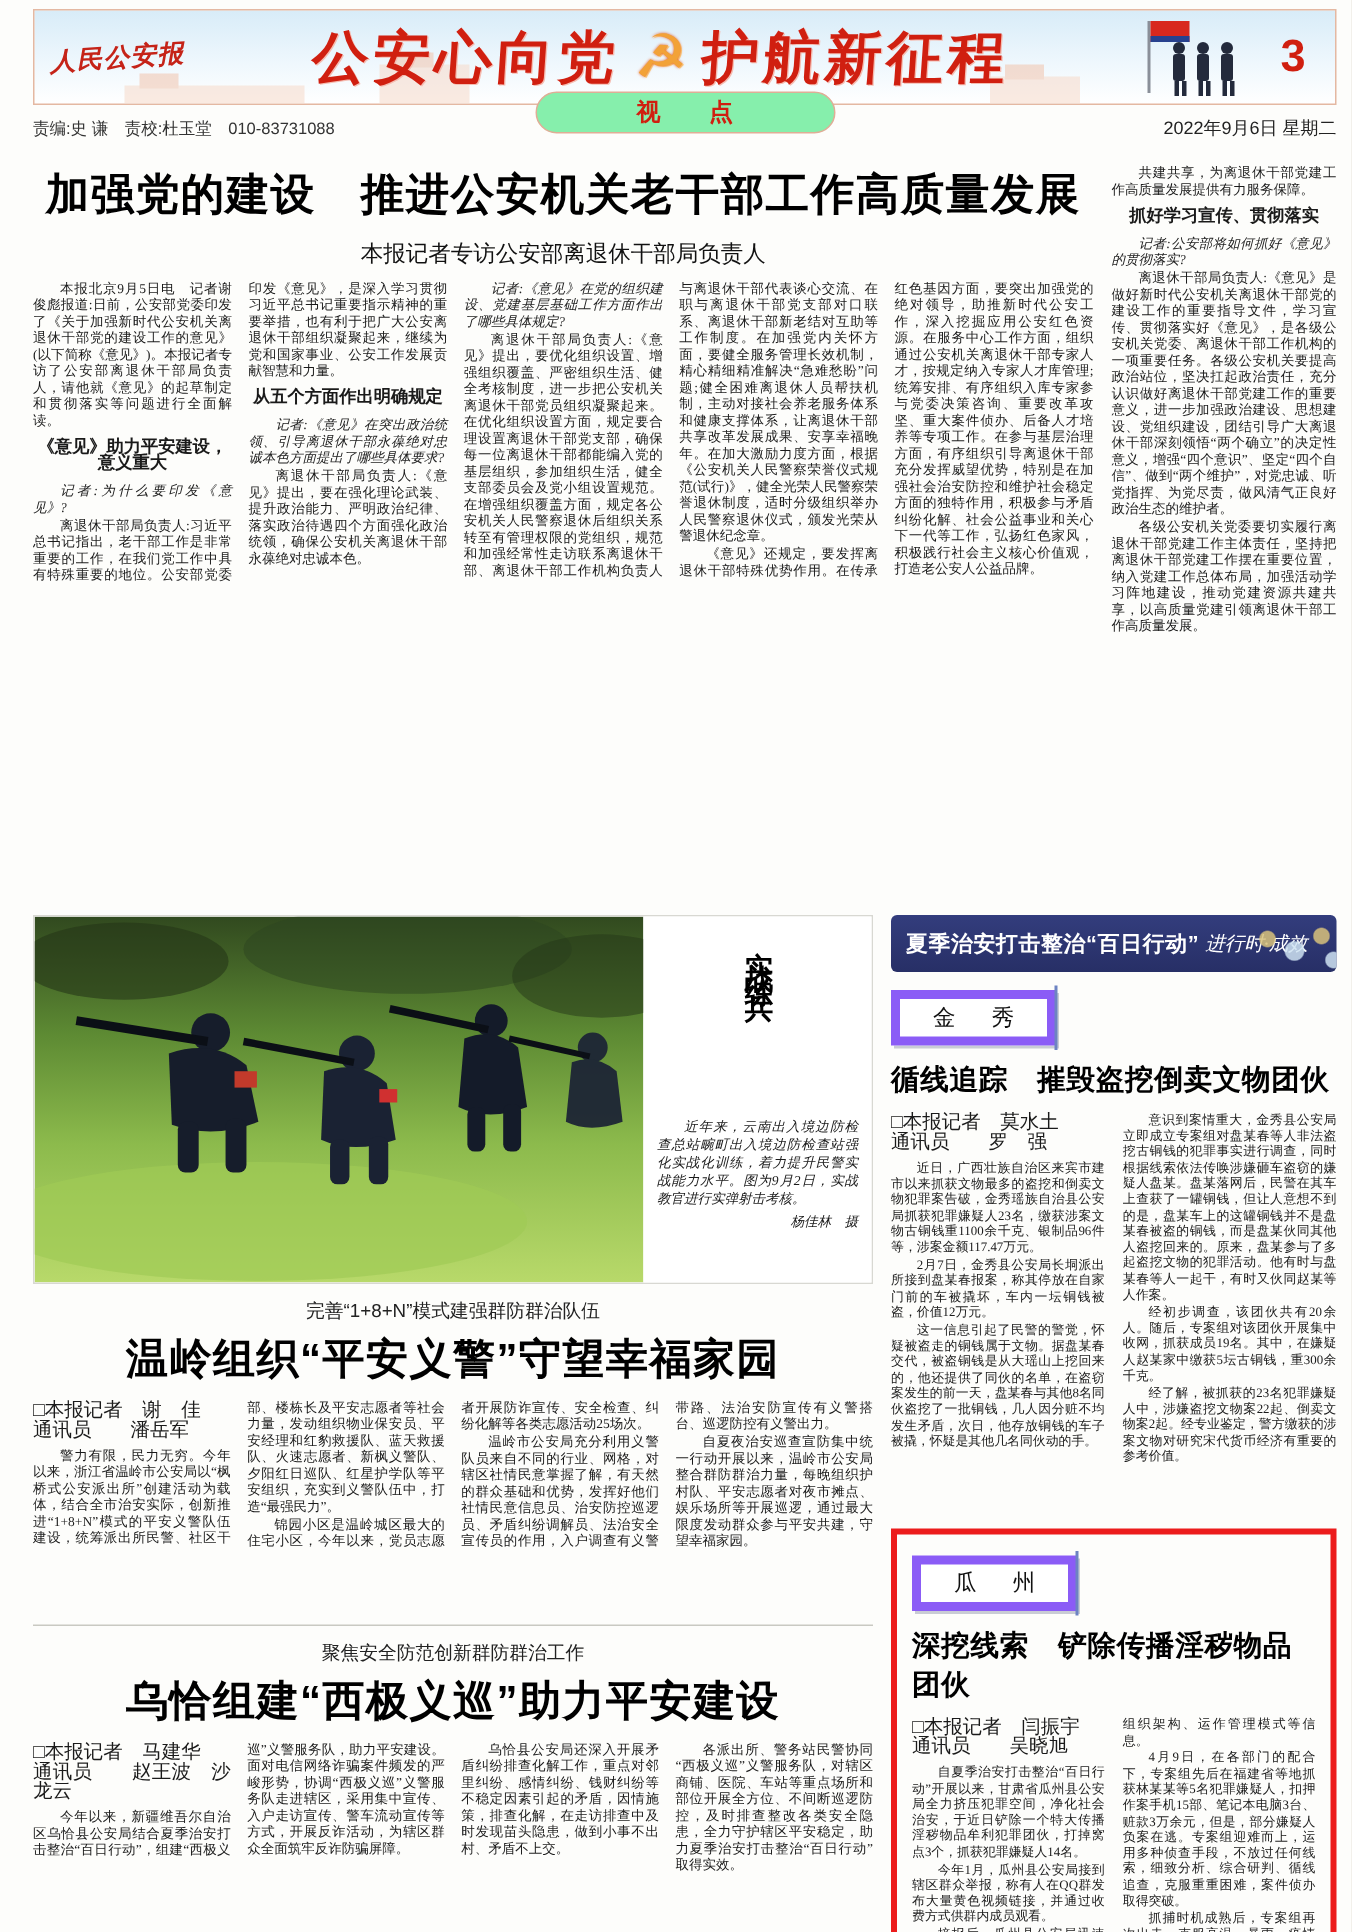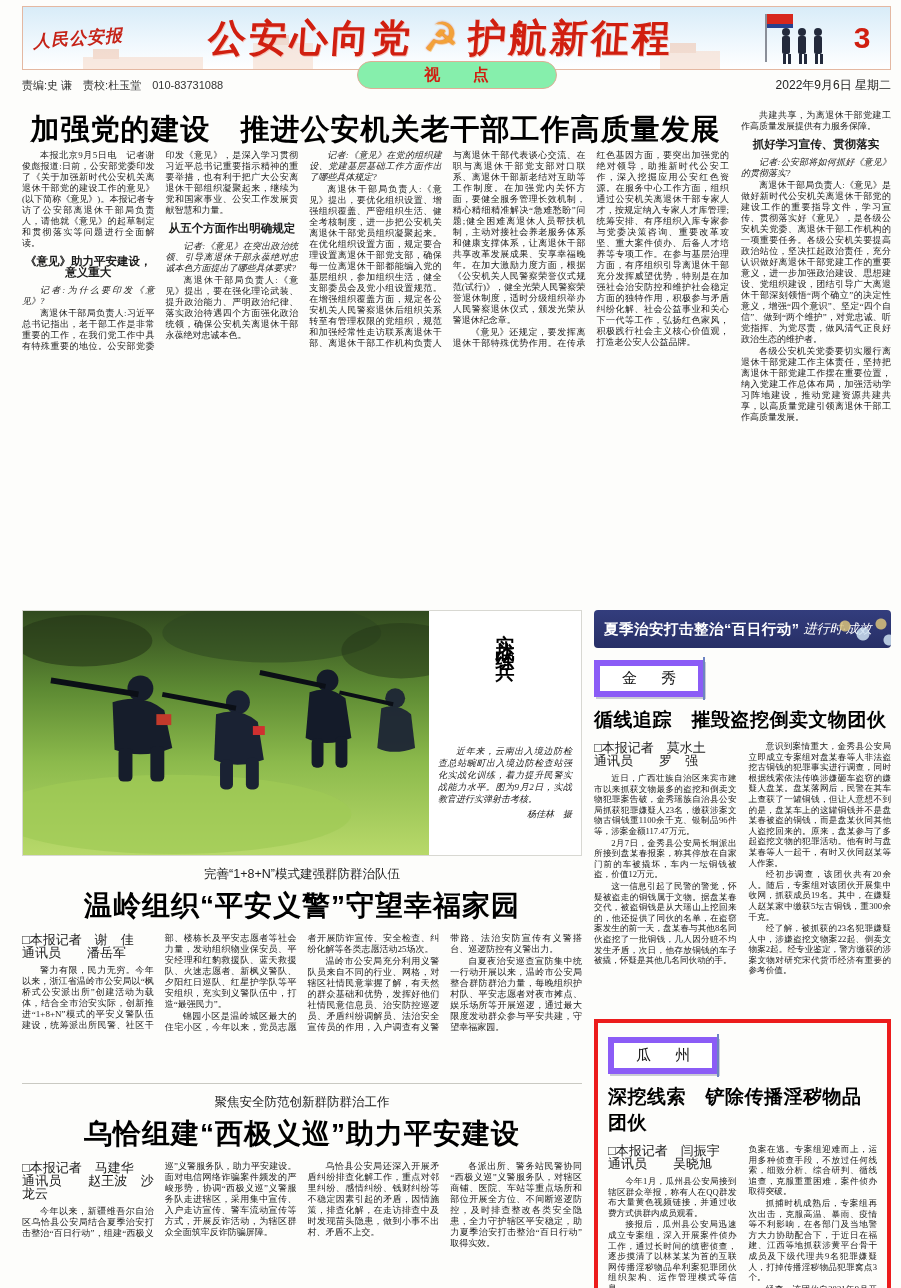--- a/index.html
+++ b/index.html
@@ -145,20 +145,21 @@
 
   <div class="subrow">
     <span class="credits">责编:史 谦　责校:杜玉堂　010-83731088</span>
     <span class="viewpoint">视 点</span>
     <span class="edition-date">2022年9月6日 星期二</span>
   </div>
 
   <div class="main-article">
     <div class="main-left">
       <div class="main-headline">加强党的建设　推进公安机关老干部工作高质量发展</div>
+      <div class="main-subhead">本报记者专访公安部离退休干部局负责人</div>
       <div class="main-cols">
         <p class="news-p">本报北京9月5日电　记者谢俊彪报道:日前，公安部党委印发了《关于加强新时代公安机关离退休干部党的建设工作的意见》(以下简称《意见》)。本报记者专访了公安部离退休干部局负责人，请他就《意见》的起草制定和贯彻落实等问题进行全面解读。</p>
         <p class="news-p col-subhead">《意见》助力平安建设，意义重大</p>
         <p class="news-p q">记者:为什么要印发《意见》?</p>
         <p class="news-p">离退休干部局负责人:习近平总书记指出，老干部工作是非常重要的工作，在我们党工作中具有特殊重要的地位。公安部党委印发《意见》，是深入学习贯彻习近平总书记重要指示精神的重要举措，也有利于把广大公安离退休干部组织凝聚起来，继续为党和国家事业、公安工作发展贡献智慧和力量。</p>
         <p class="news-p col-subhead">从五个方面作出明确规定</p>
         <p class="news-p q">记者:《意见》在突出政治统领、引导离退休干部永葆绝对忠诚本色方面提出了哪些具体要求?</p>
         <p class="news-p">离退休干部局负责人:《意见》提出，要在强化理论武装、提升政治能力、严明政治纪律、落实政治待遇四个方面强化政治统领，确保公安机关离退休干部永葆绝对忠诚本色。</p>
         <p class="news-p q">记者:《意见》在党的组织建设、党建基层基础工作方面作出了哪些具体规定?</p>
         <p class="news-p">离退休干部局负责人:《意见》提出，要优化组织设置、增强组织覆盖、严密组织生活、健全考核制度，进一步把公安机关离退休干部党员组织凝聚起来。在优化组织设置方面，规定要合理设置离退休干部党支部，确保每一位离退休干部都能编入党的基层组织，参加组织生活，健全支部委员会及党小组设置规范。在增强组织覆盖方面，规定各公安机关人民警察退休后组织关系转至有管理权限的党组织，规范和加强经常性走访联系离退休干部、离退休干部工作机构负责人与离退休干部代表谈心交流、在职与离退休干部党支部对口联系、离退休干部新老结对互助等工作制度。在加强党内关怀方面，要健全服务管理长效机制，精心精细精准解决“急难愁盼”问题;健全困难离退休人员帮扶机制，主动对接社会养老服务体系和健康支撑体系，让离退休干部共享改革发展成果、安享幸福晚年。在加大激励力度方面，根据《公安机关人民警察荣誉仪式规范(试行)》，健全光荣人民警察荣誉退休制度，适时分级组织举办人民警察退休仪式，颁发光荣从警退休纪念章。</p>
@@ -288,20 +289,21 @@
       </div>
 
       <div class="highlight-box">
         <div class="label-box">瓜 州</div>
         <div class="rail-headline">深挖线索　铲除传播淫秽物品团伙</div>
         <div class="two-cols gz-cols">
           <div class="byline">
             <div>□本报记者　闫振宇</div>
             <div>通讯员　　吴晓旭</div>
           </div>
+          <p class="news-p">自夏季治安打击整治“百日行动”开展以来，甘肃省瓜州县公安局全力挤压犯罪空间，净化社会治安，于近日铲除一个特大传播淫秽物品牟利犯罪团伙，打掉窝点3个，抓获犯罪嫌疑人14名。</p>
           <p class="news-p">今年1月，瓜州县公安局接到辖区群众举报，称有人在QQ群发布大量黄色视频链接，并通过收费方式供群内成员观看。</p>
           <p class="news-p">接报后，瓜州县公安局迅速成立专案组，深入开展案件侦办工作，通过长时间的缜密侦查，逐步摸清了以林某某为首的互联网传播淫秽物品牟利案犯罪团伙组织架构、运作管理模式等信息。</p>
           <p class="news-p">4月9日，在各部门的配合下，专案组先后在福建省等地抓获林某某等5名犯罪嫌疑人，扣押作案手机15部、笔记本电脑3台、赃款3万余元，但是，部分嫌疑人负案在逃。专案组迎难而上，运用多种侦查手段，不放过任何线索，细致分析、综合研判、循线追查，克服重重困难，案件侦办取得突破。</p>
           <p class="news-p">抓捕时机成熟后，专案组再次出击，克服高温、暴雨、疫情等不利影响，在各部门及当地警方大力协助配合下，于近日在福建、江西等地抓获涉黄平台骨干成员及下级代理共9名犯罪嫌疑人，打掉传播淫秽物品犯罪窝点3个。</p>
           <p class="news-p">经查，该团伙自2021年9月开始，依托网络搭建聚淫秽视频链接、传播名片、第四方支付后台为一体的传播淫秽视频网络架构，通过招募代理将淫秽视频链接分享至大量QQ群内，不断吸引群成员在线付费观看，并以此非法牟利。相关淫秽视频链接内淫秽视频达1000余部，大多数淫秽视频付费观看次数过万次，严重污染网络空间，败坏社会风气，危害广大网民的身心健康。</p>
 
         </div>
       </div>
 
     </div>

